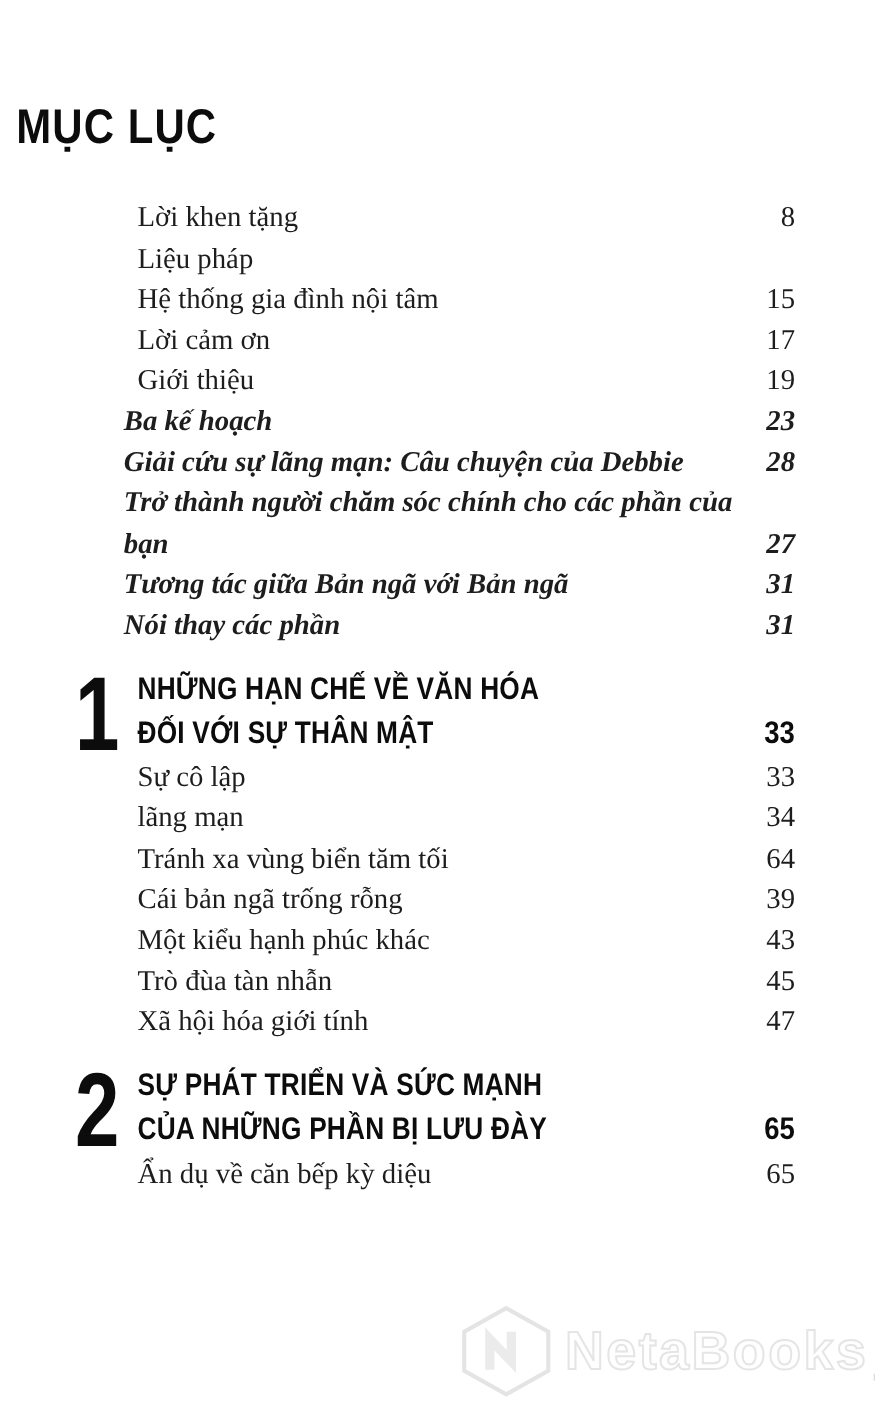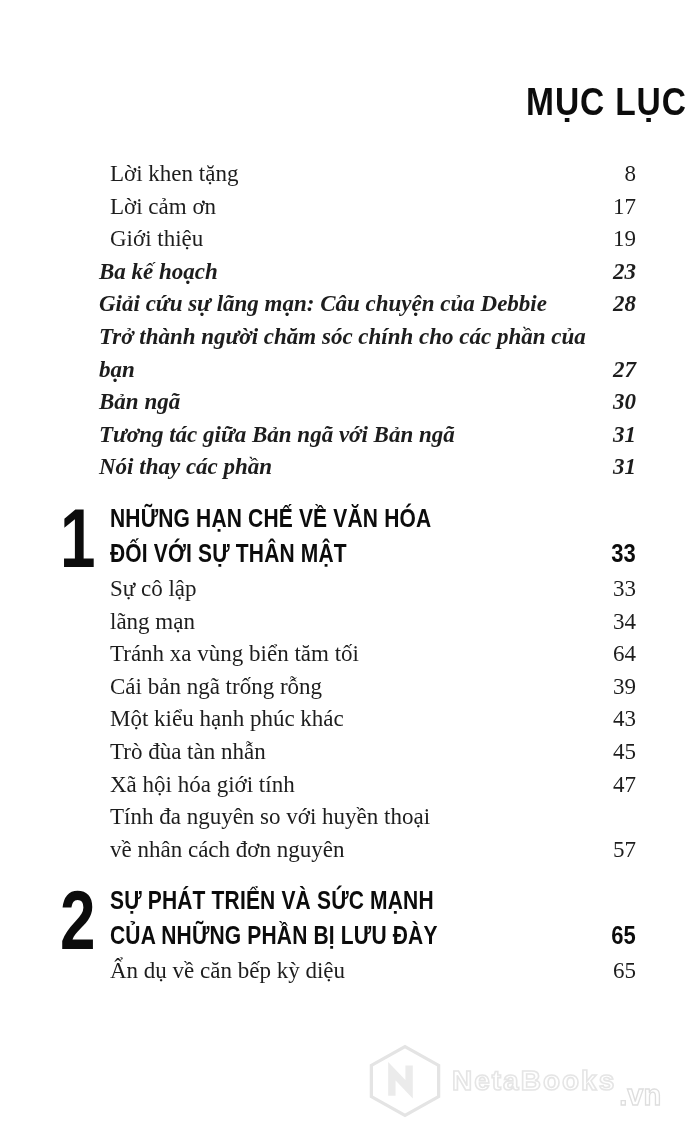--- a/index.html
+++ b/index.html
@@ -9,21 +9,21 @@
     overflow: hidden;
     position: relative;
     font-family: "Liberation Serif", serif;
     color: #1f1f1f;
   }
   .page { position: relative; width: 700px; height: 1122px; }
 
   
   .page-title-wrap {
     position: absolute; top: 80px; left: 0; right: 0;
-    text-align: right; z-index: 2;
+    text-align: left; z-index: 2;
   }
   .page-title {
     display: inline-block;
     font-family: "Liberation Sans", sans-serif;
     font-weight: 700;
     font-size: 39px;
     letter-spacing: 1px;
     color: #0c0c0c;
     transform: scaleX(0.86);
     transform-origin: center;
@@ -113,21 +113,21 @@
   }
   .wm-logo .wm-mark {
     fill: none;
     stroke: #ebebeb;
     stroke-width: 9;
     stroke-linejoin: miter;
   }
   .wm-brand {
     font-family: "Liberation Sans", sans-serif;
     font-weight: 700;
-    font-size: 28px;
+    font-size: 43px;
     letter-spacing: 2px;
     color: #ffffff;
     -webkit-text-stroke: 1.6px #e5e5e5;
     margin-left: 6px;
   }
   .wm-suffix {
     font-family: "Liberation Sans", sans-serif;
     font-weight: 700;
     font-size: 29px;
     color: #ffffff;
@@ -148,20 +148,27 @@
 
   <div class="toc" id="toc-list">
       <div class="toc-row">
         <div class="entry-lines">
           <div class="entry-line">Lời khen tặng</div>
         </div>
         <div class="entry-page">8</div>
       </div>
       <div class="toc-row">
         <div class="entry-lines">
+          <div class="entry-line">Liệu pháp</div>
+          <div class="entry-line">Hệ thống gia đình nội tâm</div>
+        </div>
+        <div class="entry-page">15</div>
+      </div>
+      <div class="toc-row">
+        <div class="entry-lines">
           <div class="entry-line">Lời cảm ơn</div>
         </div>
         <div class="entry-page">17</div>
       </div>
       <div class="toc-row">
         <div class="entry-lines">
           <div class="entry-line">Giới thiệu</div>
         </div>
         <div class="entry-page">19</div>
       </div>
@@ -175,26 +182,20 @@
         <div class="entry-lines">
           <div class="entry-line">Giải cứu sự lãng mạn: Câu chuyện của Debbie</div>
         </div>
         <div class="entry-page">28</div>
       </div>
       <div class="toc-row italic">
         <div class="entry-lines">
           <div class="entry-line">Trở thành người chăm sóc chính cho các phần của bạn</div>
         </div>
         <div class="entry-page">27</div>
-      </div>
-      <div class="toc-row italic">
-        <div class="entry-lines">
-          <div class="entry-line">Bản ngã</div>
-        </div>
-        <div class="entry-page">30</div>
       </div>
       <div class="toc-row italic">
         <div class="entry-lines">
           <div class="entry-line">Tương tác giữa Bản ngã với Bản ngã</div>
         </div>
         <div class="entry-page">31</div>
       </div>
       <div class="toc-row italic">
         <div class="entry-lines">
           <div class="entry-line">Nói thay các phần</div>
@@ -243,27 +244,20 @@
         <div class="entry-lines">
           <div class="entry-line">Trò đùa tàn nhẫn</div>
         </div>
         <div class="entry-page">45</div>
       </div>
       <div class="toc-row">
         <div class="entry-lines">
           <div class="entry-line">Xã hội hóa giới tính</div>
         </div>
         <div class="entry-page">47</div>
-      </div>
-      <div class="toc-row">
-        <div class="entry-lines">
-          <div class="entry-line">Tính đa nguyên so với huyền thoại</div>
-          <div class="entry-line">về nhân cách đơn nguyên</div>
-        </div>
-        <div class="entry-page">57</div>
       </div>
       <div class="chapter-row">
         <div class="chapter-number">2</div>
         <div class="chapter-titles">
           <div class="chapter-title-line">SỰ PHÁT TRIỂN VÀ SỨC MẠNH</div>
           <div class="chapter-title-line">CỦA NHỮNG PHẦN BỊ LƯU ĐÀY</div>
         </div>
         <div class="chapter-page">65</div>
       </div>
       <div class="toc-row">

